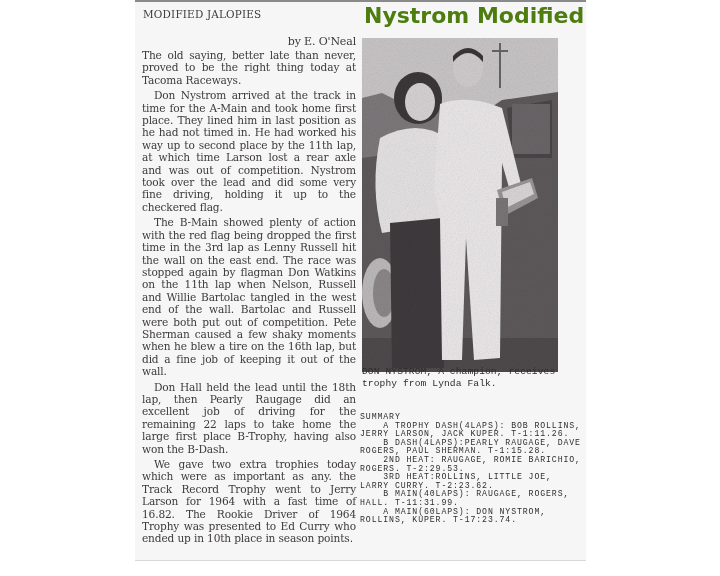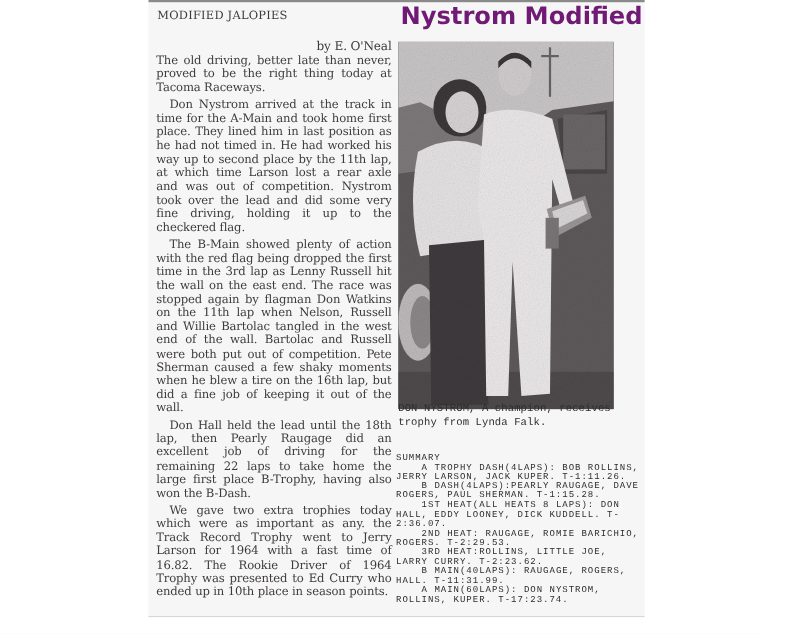--- a/index.html
+++ b/index.html
@@ -20,21 +20,21 @@
   .col-left .heading {
     font-size: 10.4px; letter-spacing: 0.2px; margin: 2px 0 0 1px; height: 12px;
   }
   .col-left .byline { text-align: right; margin-top: 16px; height: 13px; font-size: 11px; }
   .col-left .dateline { margin-left: 6px; font-size: 11px; letter-spacing: 0.5px; }
   .col-left p { margin: 0 0 3px 0; text-align: justify; text-indent: 12px; hyphens: manual; }
   .col-left p.first { text-indent: 0; }
   .headline {
     position: absolute; left: 364px; top: 3px; width: 220px;
     font-family: "DejaVu Sans", sans-serif; font-weight: bold;
-    font-size: 22px; letter-spacing: 0px; color: #701a75;
+    font-size: 22px; letter-spacing: 0px; color: #4d7c0f;
     white-space: nowrap;
   }
   .photo {
     position: absolute; left: 362px; top: 38px; width: 196px; height: 334px;
     background: #6e6b6d; overflow: hidden;
   }
   .photo svg { display: block; }
   .caption {
     position: absolute; left: 362px; top: 366px; width: 222px;
     font-family: Liberation Mono, monospace; font-size: 9.6px; line-height: 12.2px;
@@ -49,21 +49,21 @@
   .summary .entry { white-space: pre-wrap; margin: 0; }
 </style>
 </head>
 <body>
 
 <div class="paper"></div>
 
 <div class="col-left">
   <div class="heading">MODIFIED JALOPIES</div>
   <div class="byline">by E. O'Neal</div>
-  <p class="first">The old driving, better late than never, proved to be the right thing today at Tacoma Raceways.</p>
+  <p class="first">The old saying, better late than never, proved to be the right thing today at Tacoma Raceways.</p>
   <p>Don Nystrom arrived at the track in time for the A-Main and took home first place. They lined him in last position as he had not timed in. He had worked his way up to second place by the 11th lap, at which time Larson lost a rear axle and was out of competition. Nystrom took over the lead and did some very fine driving, holding it up to the checkered flag.</p>
   <p>The B-Main showed plenty of action with the red flag being dropped the first time in the 3rd lap as Lenny Russell hit the wall on the east end. The race was stopped again by flagman Don Watkins on the 11th lap when Nelson, Russell and Willie Bartolac tangled in the west end of the wall. Bartolac and Russell were both put out of competition. Pete Sherman caused a few shaky moments when he blew a tire on the 16th lap, but did a fine job of keeping it out of the wall.</p>
   <p>Don Hall held the lead until the 18th lap, then Pearly Raugage did an excellent job of driving for the remaining 22 laps to take home the large first place B-Trophy, having also won the B-Dash.</p>
   <p>We gave two extra trophies today which were as important as any. the Track Record Trophy went to Jerry Larson for 1964 with a fast time of 16.82. The Rookie Driver of 1964 Trophy was presented to Ed Curry who ended up in 10th place in season points.</p>
 </div>
 
 <div class="headline">Nystrom Modified</div>
 
 <div class="photo" title="Black and white photo of Don Nystrom in white coveralls holding a trophy beside Lynda Falk, in front of a car">
   <svg width="196" height="334" viewBox="0 0 196 334">
@@ -115,18 +115,17 @@
     </g>
   </svg>
 </div>
 
 <div class="caption">DON NYSTROM, A champion, receives trophy from Lynda Falk.</div>
 
 <div class="summary">
   <div class="label">SUMMARY</div>
   <div class="entry">    A TROPHY DASH(4LAPS): BOB ROLLINS, JERRY LARSON, JACK KUPER. T-1:11.26.</div>
   <div class="entry">    B DASH(4LAPS):PEARLY RAUGAGE, DAVE ROGERS, PAUL SHERMAN. T-1:15.28.</div>
-  <div class="entry">    1ST HEAT(ALL HEATS 8 LAPS): DON HALL, EDDY LOONEY, DICK KUDDELL. T-2:36.07.</div>
   <div class="entry">    2ND HEAT: RAUGAGE, ROMIE BARICHIO, ROGERS. T-2:29.53.</div>
   <div class="entry">    3RD HEAT:ROLLINS, LITTLE JOE, LARRY CURRY. T-2:23.62.</div>
   <div class="entry">    B MAIN(40LAPS): RAUGAGE, ROGERS, HALL. T-11:31.99.</div>
   <div class="entry">    A MAIN(60LAPS): DON NYSTROM, ROLLINS, KUPER. T-17:23.74.</div>
 </div>
 
 </body></html>

